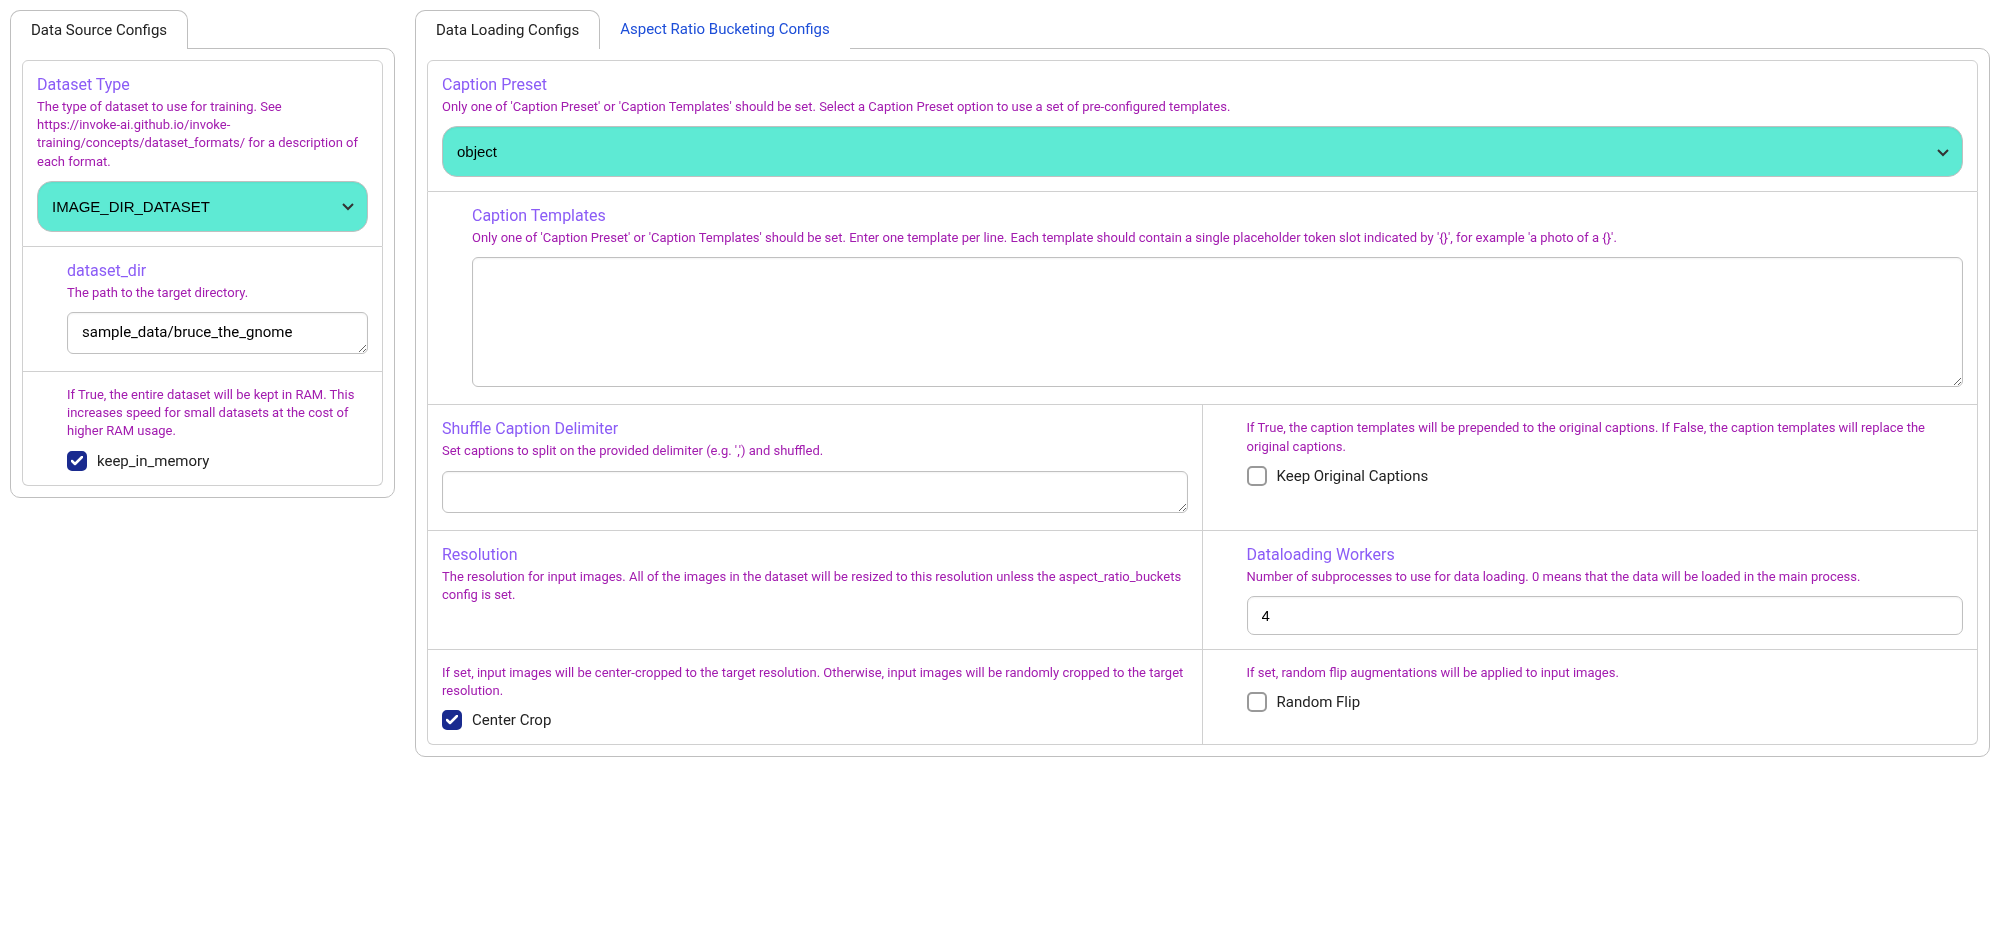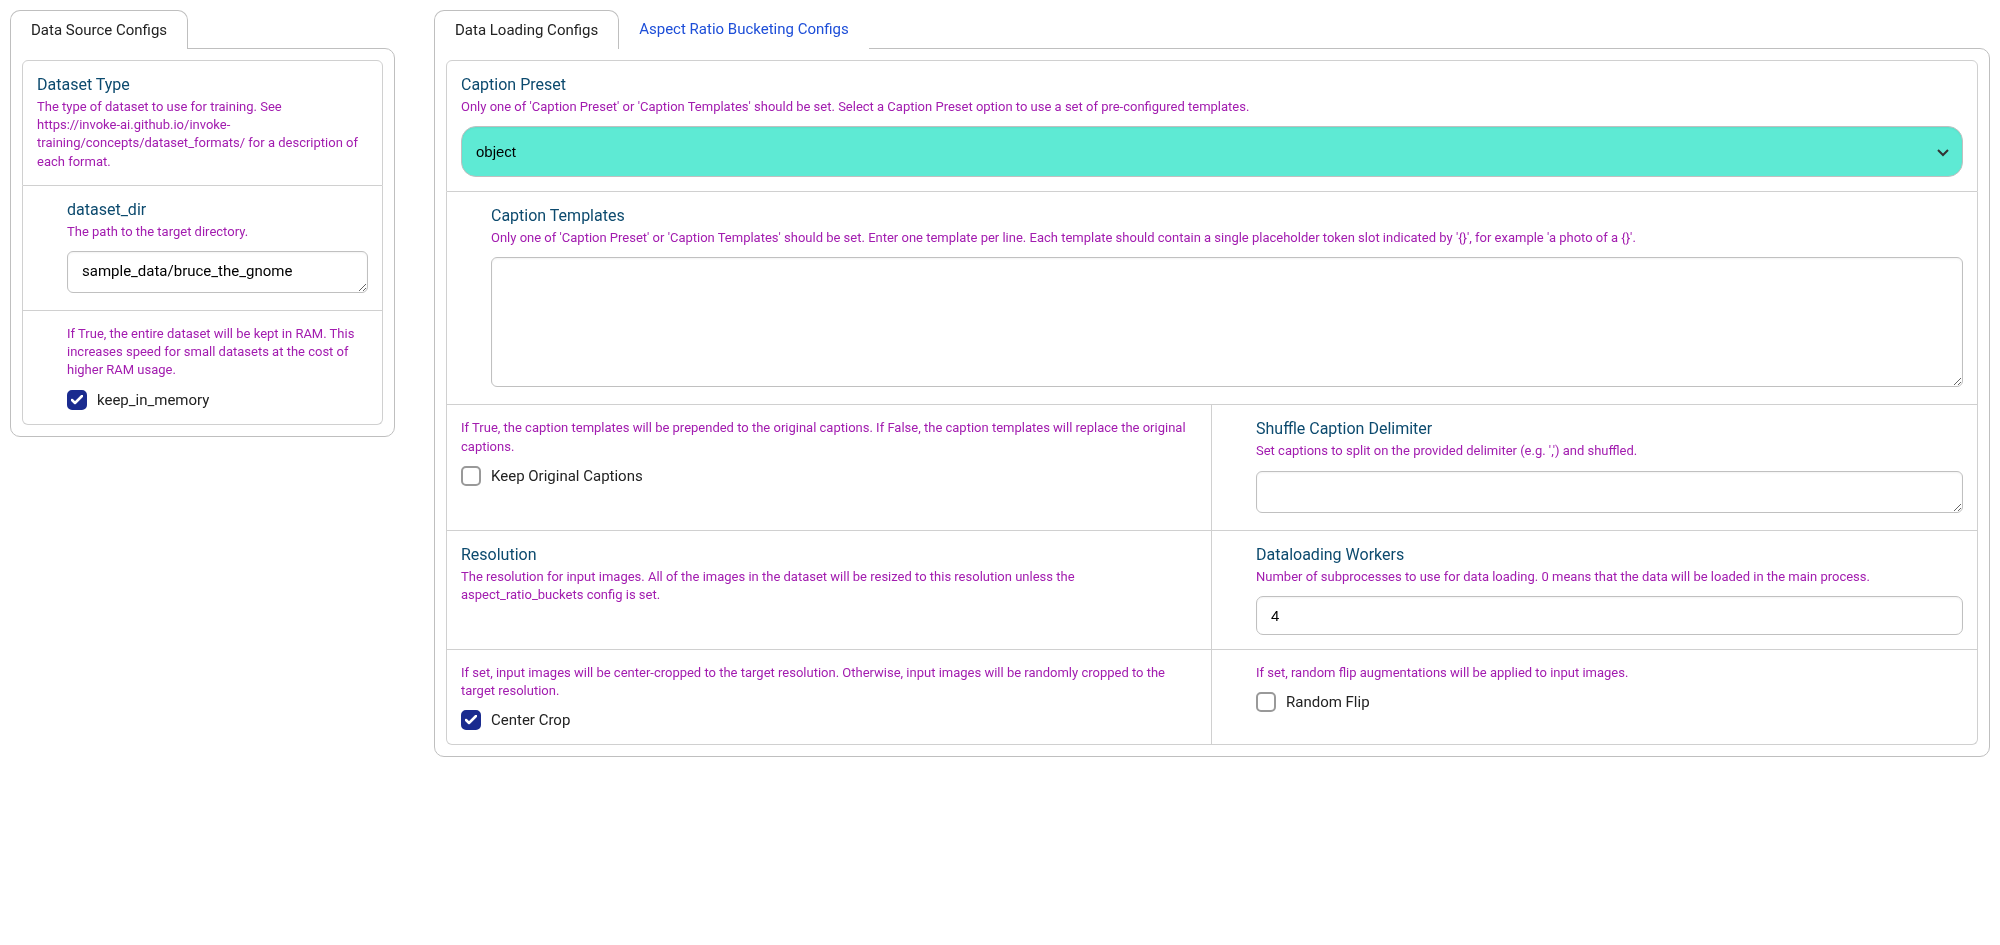--- a/index.html
+++ b/index.html
@@ -9,21 +9,21 @@
 }
 body {
   font-family: -apple-system, BlinkMacSystemFont, "Segoe UI", Roboto, sans-serif;
   font-size: 14px;
   color: #222;
   background: #fff;
   padding: 10px;
 }
 .layout {
   display: flex;
-  gap: 39px;
+  gap: 20px;
   align-items: flex-start;
   justify-content: flex-end;
 }
 .panel-left {
   width: 385px;
   flex-shrink: 0;
 }
 .panel-right {
   flex: 1;
 }
@@ -93,21 +93,21 @@
   border: 1px solid #d0d0d0;
   padding: 14px;
 }
 .section + .section {
   border-top: none;
   padding-left: 44px;
 }
 .section-title {
   font-size: 16px;
   font-weight: 400;
-  color: #0c4a6e;
+  color: #8b5cf6;
   margin-bottom: 4px;
 }
 .section-help {
   font-size: 13px;
   color: #a21caf;
   line-height: 1.4;
   margin-bottom: 10px;
 }
 .section-help:last-child {
   margin-bottom: 0;
@@ -217,20 +217,30 @@
     <div class="tab-row">
       <div class="tab active">
         <span>Data Source Configs</span>
       </div>
     </div>
     <div class="tab-body">
 
       <div class="section" style="border-top-left-radius:6px;border-top-right-radius:6px;">
         <div class="section-title">Dataset Type</div>
         <div class="section-help">The type of dataset to use for training. See https://invoke-ai.github.io/invoke-training/concepts/dataset_formats/ for a description of each format.</div>
+        <div class="select-wrap">
+          <select class="select">
+            <option>IMAGE_DIR_DATASET</option>
+          </select>
+          <span class="select-arrow">
+            <svg width="12" height="8" viewBox="0 0 12 8">
+                <path d="M1 1l5 5 5-5" stroke="#333" stroke-width="2" fill="none"></path>
+              </svg>
+          </span>
+        </div>
       </div>
 
       <div class="section">
         <div class="section-title">dataset_dir</div>
         <div class="section-help">The path to the target directory.</div>
         <textarea class="textarea single" style="resize: both;">sample_data/bruce_the_gnome</textarea>
       </div>
 
       <div class="section" style="border-bottom-left-radius:6px;border-bottom-right-radius:6px;">
         <div class="section-help">If True, the entire dataset will be kept in RAM. This increases speed for small datasets at the cost of higher RAM usage.</div>
@@ -274,32 +284,32 @@
       </div>
 
       <div class="section">
         <div class="section-title">Caption Templates</div>
         <div class="section-help">Only one of 'Caption Preset' or 'Caption Templates' should be set. Enter one template per line. Each template should contain a single placeholder token slot indicated by '{}', for example 'a photo of a {}'.</div>
         <textarea class="textarea" style="height: 130px;"></textarea>
       </div>
 
       <div class="two-col two-col-row">
         <div class="section no-top">
+          <div class="section-title">Shuffle Caption Delimiter</div>
+          <div class="section-help">Set captions to split on the provided delimiter (e.g. ',') and shuffled.</div>
+          <textarea class="textarea single" style="resize: both;"></textarea>
+        </div>
+        <div class="section no-top">
           <div class="section-help">If True, the caption templates will be prepended to the original captions. If False, the caption templates will replace the original captions.</div>
           <div class="checkbox-row">
             <div class="checkbox">
               
             </div>
             <span class="checkbox-label">Keep Original Captions</span>
           </div>
-        </div>
-        <div class="section no-top">
-          <div class="section-title">Shuffle Caption Delimiter</div>
-          <div class="section-help">Set captions to split on the provided delimiter (e.g. ',') and shuffled.</div>
-          <textarea class="textarea single" style="resize: both;"></textarea>
         </div>
       </div>
 
       <div class="two-col two-col-row">
         <div class="section no-top">
           <div class="section-title">Resolution</div>
           <div class="section-help">The resolution for input images. All of the images in the dataset will be resized to this resolution unless the aspect_ratio_buckets config is set.</div>
         </div>
         <div class="section no-top">
           <div class="section-title">Dataloading Workers</div>

